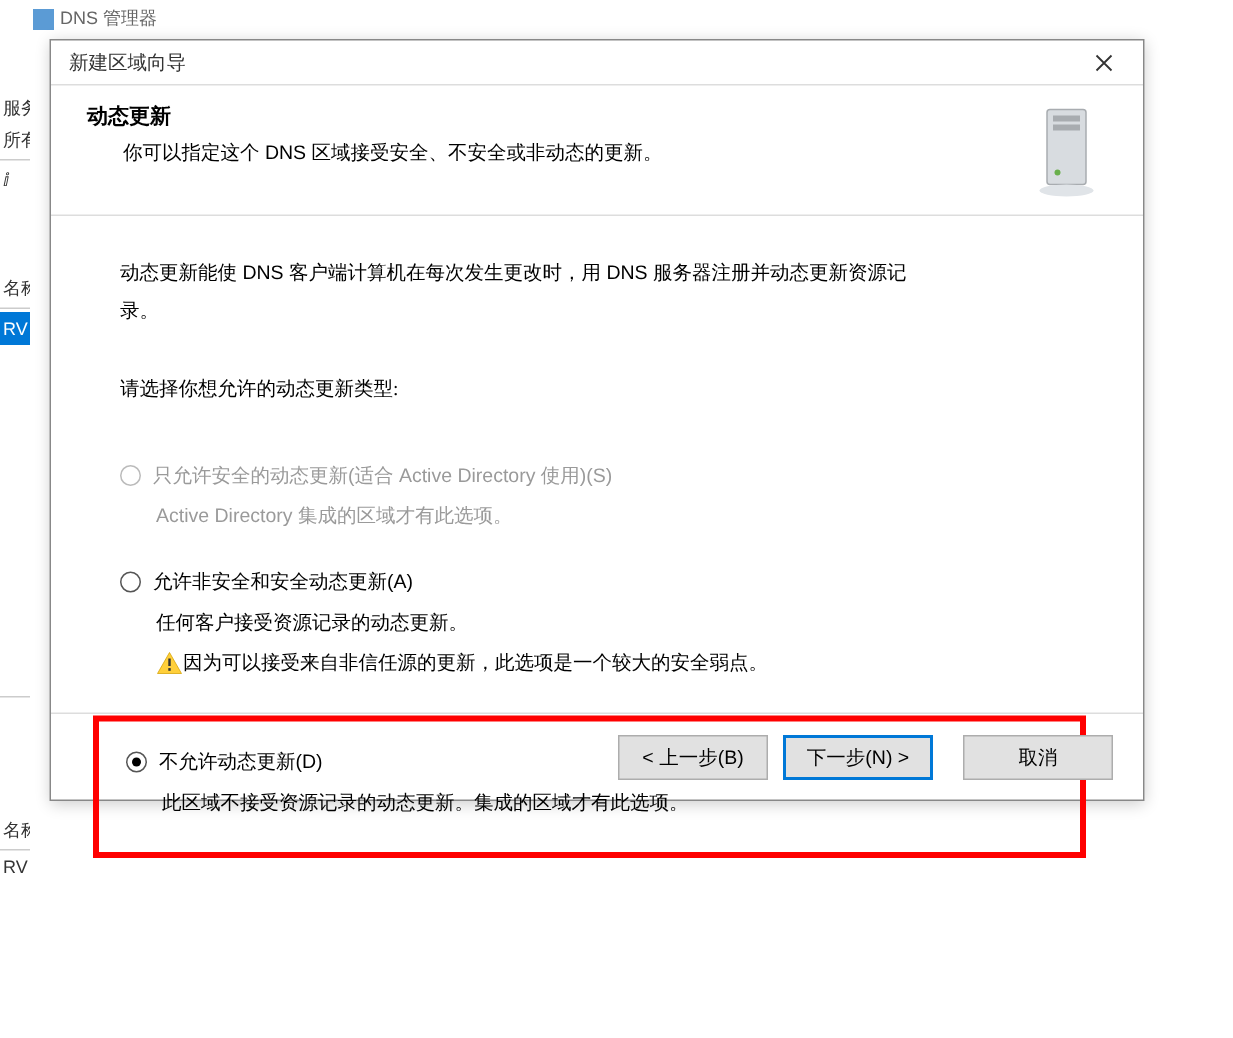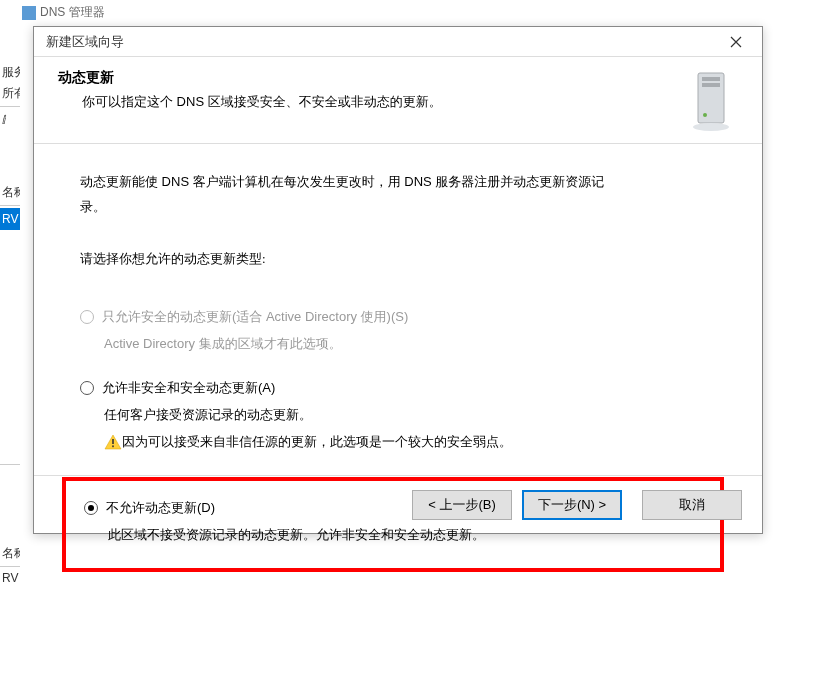--- a/index.html
+++ b/index.html
@@ -128,21 +128,21 @@
           <span>因为可以接受来自非信任源的更新，此选项是一个较大的安全弱点。</span>
         </div>
       </div>
 
       <div class="highlight-box">
         <div class="option">
           <div class="opt-row">
             <span class="radio selected"></span>
             <span class="opt-label">不允许动态更新(D)</span>
           </div>
-          <div class="opt-desc">此区域不接受资源记录的动态更新。允许非安全和安全动态更新。</div>
+          <div class="opt-desc">此区域不接受资源记录的动态更新。集成的区域才有此选项。</div>
         </div>
       </div>
     </div>
   </div>
 
   <div class="button-bar">
     <div class="btn">&lt; 上一步(B)</div>
     <div class="btn primary">下一步(N) &gt;</div>
     <div class="btn cancel">取消</div>
   </div>

